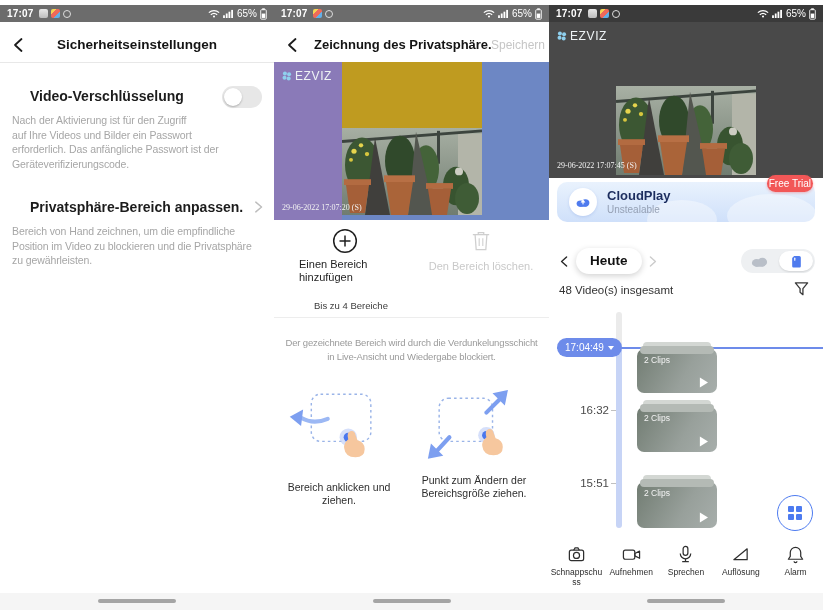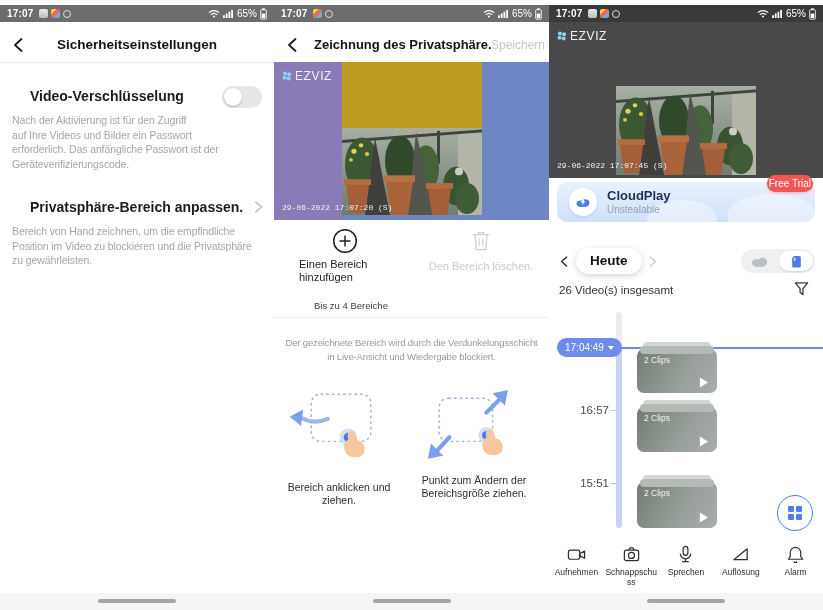--- a/index.html
+++ b/index.html
@@ -46,21 +46,21 @@
   .mask.purple{left:0;top:0;width:68px;height:158px;background:#8a7ab8;}
   .mask.yellow{left:68px;top:0;width:140px;height:66px;background:#bf9b20;}
   .mask.blue{left:208px;top:0;right:0;height:158px;background:#6d87c4;}
   .mask.bluestrip{left:68px;right:0;bottom:0;height:5px;background:#6d87c4;}
   .scene{position:absolute;left:68px;top:64px;width:140px;height:89px;}
   .scene svg{display:block;width:100%;height:100%;}
   .ezviz{position:absolute;left:8px;top:7px;display:flex;align-items:center;gap:3px;z-index:5;}
   .ezviz svg{width:10px;height:10px;}
   .ez-text{color:#eef3f5;font-size:12px;font-weight:400;letter-spacing:.6px;}
   .cam-ts{position:absolute;left:8px;bottom:8px;color:#f2f2f2;font-size:8px;z-index:5;
-          font-family:Liberation Mono, monospace;letter-spacing:0;}
+          font-family:Liberation Serif, serif;letter-spacing:0;}
 
   
   .add-area{position:absolute;left:25px;top:228px;width:95px;cursor:pointer;}
   .add-circle{width:26px;height:26px;margin-left:33px;}
   .add-label{margin-top:4px;font-size:11px;line-height:13px;color:#1e1e1e;}
   .add-sub{margin-top:16px;margin-left:15px;font-size:9.5px;color:#3c3c3c;}
   .del-area{position:absolute;left:150px;top:230px;width:114px;text-align:center;cursor:pointer;}
   .del-area svg{width:20px;height:22px;}
   .del-label{margin-top:8px;font-size:11px;color:#c9c9c9;}
   .mid-divider{position:absolute;left:0;right:0;top:317px;height:1px;background:#ededed;}
@@ -460,36 +460,36 @@
           </svg>
         <div class="src-sd">
           <svg viewBox="0 0 14 16">
               <path d="M4 1 h6.5 a2 2 0 0 1 2 2 v11 a1.5 1.5 0 0 1 -1.5 1.5 h-8 A1.5 1.5 0 0 1 1.5 14 V3.5 Z" fill="#4f7bee"></path>
               <rect x="4" y="3" width="1.6" height="4.2" rx="0.8" fill="#fff" opacity="0.95"></rect>
             </svg>
         </div>
       </div>
     </div>
 
-    <div class="count-row">26 Video(s) insgesamt</div>
+    <div class="count-row">48 Video(s) insgesamt</div>
     <div class="filter-btn">
       <svg viewBox="0 0 18 18">
           <path d="M2.5 2 h13 l-5 6 v6.5 L7.5 12 V8 Z" fill="none" stroke="#3a3a3a" stroke-width="1.4" stroke-linejoin="round"></path>
         </svg>
     </div>
 
     <div class="track gray"></div>
     <div class="track blue"></div>
     <div class="hline"></div>
     <div class="marker-pill">
       <span>17:04:49</span>
       <span class="caret-down"></span>
     </div>
 
-    <div class="t-label" style="top:404px;">16:57</div>
+    <div class="t-label" style="top:404px;">16:32</div>
     <div class="t-tick" style="top:410px;"></div>
     <div class="t-label" style="top:477px;">15:51</div>
     <div class="t-tick" style="top:483px;"></div>
 
     <div class="clip-card" style="top:349px;height:44px;">
       <span class="clip-label">2 Clips</span>
       <svg class="clip-play" viewBox="0 0 10 12">
           <polygon points="1,0.5 10,6 1,11.5" fill="#fff"></polygon>
         </svg>
     </div>
@@ -511,32 +511,32 @@
           <span></span>
           <span></span>
           <span></span>
           <span></span>
         </div>
     </div>
 
     <div class="toolbar">
       <div class="tb-item">
         <svg viewBox="0 0 20 20">
-            <rect x="1.5" y="5.5" width="12" height="9.5" rx="2" fill="none" stroke="#2f2f2f" stroke-width="1.3"></rect>
-            <polygon points="13.5,9 18.5,6.5 18.5,14 13.5,11.5" fill="none" stroke="#2f2f2f" stroke-width="1.3" stroke-linejoin="round"></polygon>
-          </svg>
-        <div class="tb-label">Aufnehmen</div>
-      </div>
-      <div class="tb-item">
-        <svg viewBox="0 0 20 20">
             <rect x="2.5" y="5.5" width="15" height="11" rx="2" fill="none" stroke="#2f2f2f" stroke-width="1.3"></rect>
             <path d="M7 5.5 L8.5 3 h3 L13 5.5" fill="none" stroke="#2f2f2f" stroke-width="1.3"></path>
             <circle cx="10" cy="11" r="3.2" fill="none" stroke="#2f2f2f" stroke-width="1.3"></circle>
           </svg>
         <div class="tb-label">Schnappschuss</div>
+      </div>
+      <div class="tb-item">
+        <svg viewBox="0 0 20 20">
+            <rect x="1.5" y="5.5" width="12" height="9.5" rx="2" fill="none" stroke="#2f2f2f" stroke-width="1.3"></rect>
+            <polygon points="13.5,9 18.5,6.5 18.5,14 13.5,11.5" fill="none" stroke="#2f2f2f" stroke-width="1.3" stroke-linejoin="round"></polygon>
+          </svg>
+        <div class="tb-label">Aufnehmen</div>
       </div>
       <div class="tb-item">
         <svg viewBox="0 0 20 20">
             <rect x="7.5" y="1.5" width="5" height="9.5" rx="2.5" fill="none" stroke="#2f2f2f" stroke-width="1.3"></rect>
             <path d="M4.5 9 a5.5 5.5 0 0 0 11 0" fill="none" stroke="#2f2f2f" stroke-width="1.3"></path>
             <line x1="10" y1="14.5" x2="10" y2="17.5" stroke="#2f2f2f" stroke-width="1.3"></line>
             <line x1="6.5" y1="17.5" x2="13.5" y2="17.5" stroke="#2f2f2f" stroke-width="1.3"></line>
           </svg>
         <div class="tb-label">Sprechen</div>
       </div>

